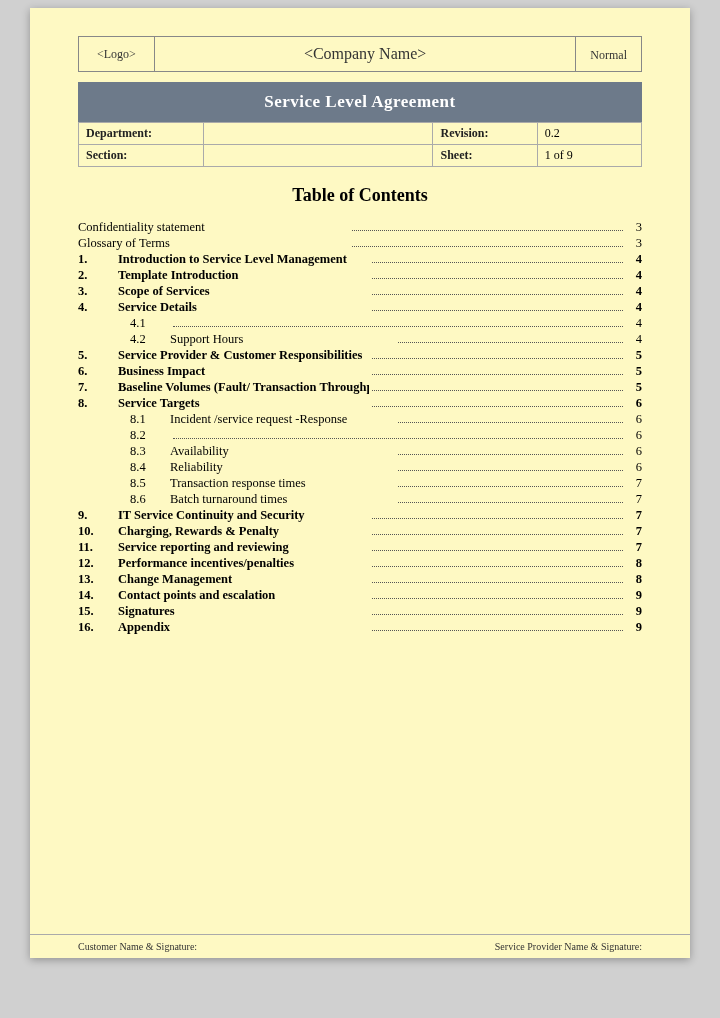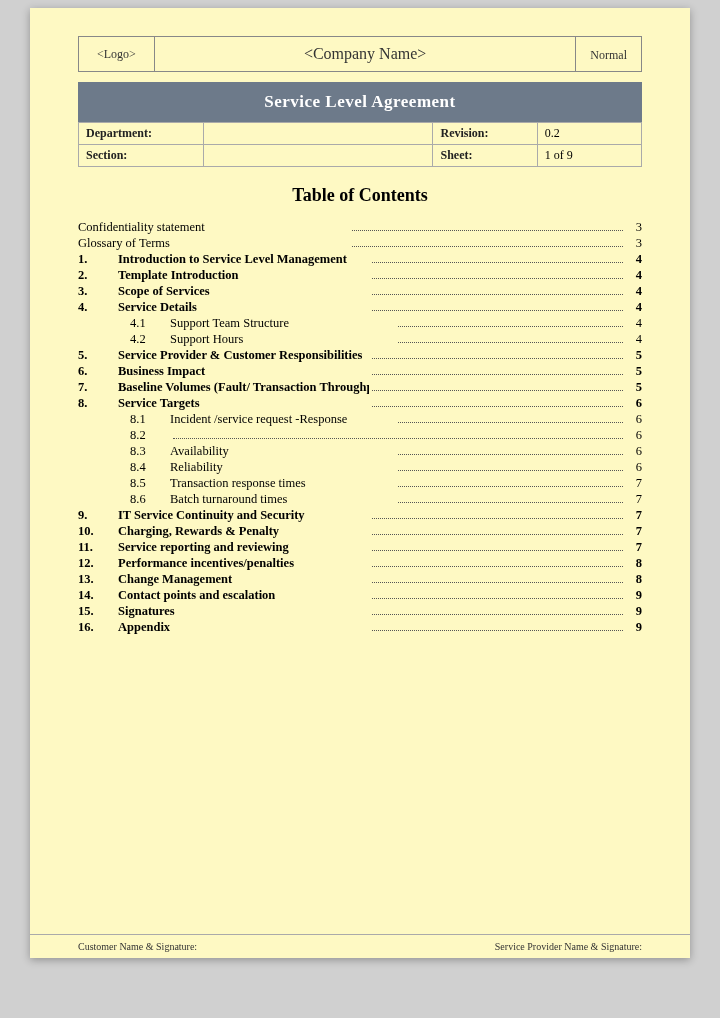--- a/index.html
+++ b/index.html
@@ -235,21 +235,20 @@
           <span class="toc-page">4</span>
         </div>
         <div class="toc-entry bold-entry">
           <span class="toc-num">4.</span>
           <span class="toc-label">Service Details</span>
           <span class="toc-dots"></span>
           <span class="toc-page">4</span>
         </div>
         <div class="toc-entry indent-entry">
           <span class="toc-num">4.1</span>
-          <span class="toc-label">Support Team Structure</span>
           <span class="toc-dots"></span>
           <span class="toc-page">4</span>
         </div>
         <div class="toc-entry indent-entry">
           <span class="toc-num">4.2</span>
           <span class="toc-label">Support Hours</span>
           <span class="toc-dots"></span>
           <span class="toc-page">4</span>
         </div>
         <div class="toc-entry bold-entry">

